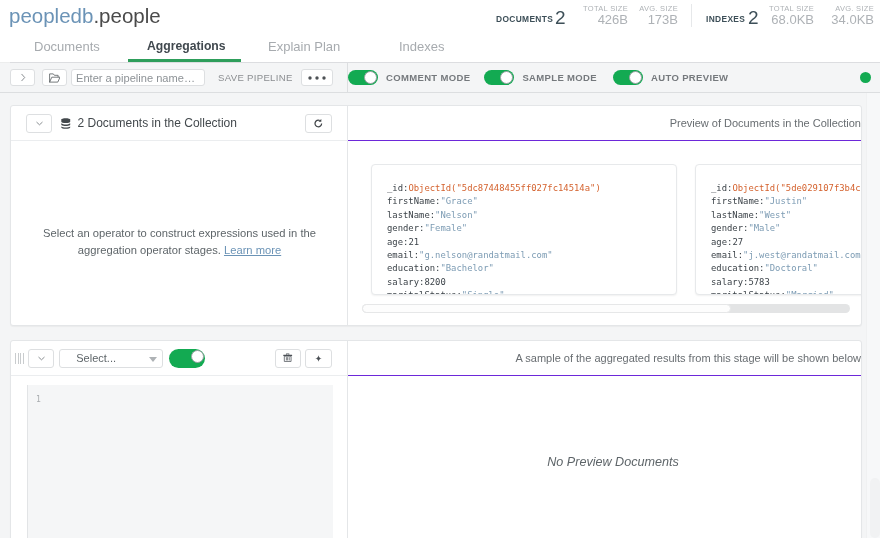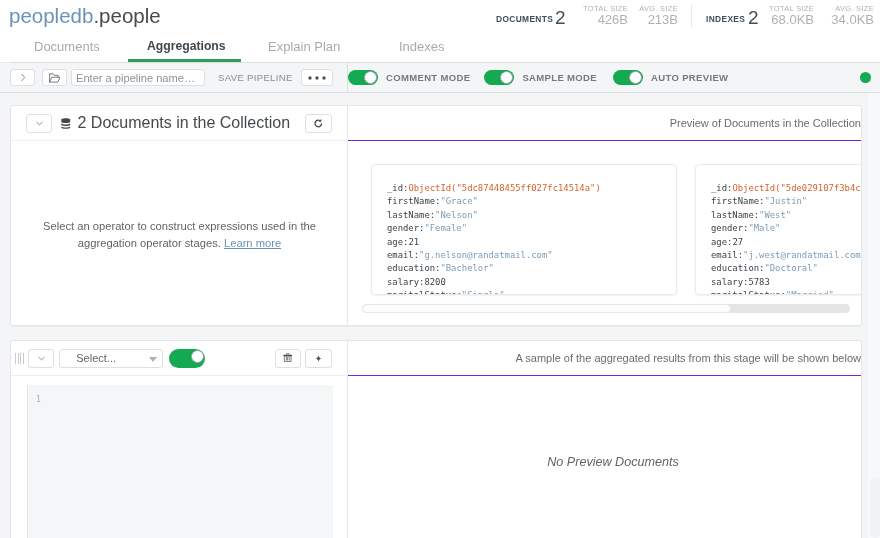--- a/index.html
+++ b/index.html
@@ -50,21 +50,21 @@
   .card{position:absolute;background:#fff;border:1px solid #e4e6e8;border-radius:3px;box-sizing:border-box;
         box-shadow:0 1px 1px rgba(0,0,0,0.04);}
   .splitline{position:absolute;top:0;bottom:0;width:1px;background:#e4e6e8;}
 
   .stagehdr{height:35px;display:flex;align-items:center;border-bottom:1px solid #ebedef;box-sizing:border-box;position:relative;}
   .stagehdr-r{height:35px;display:flex;align-items:center;border-bottom:1px solid #6d28d9;box-sizing:border-box;
               padding-left:12px;font-size:11px;color:#686d71;justify-content:flex-end;}
   .minibtn{width:26px;height:19px;border:1px solid #dddfe1;border-radius:3px;background:#fff;display:flex;
            align-items:center;justify-content:center;box-sizing:border-box;}
   .dbicon{margin-left:9px;display:flex;align-items:center;}
-  .stagetitle{font-size:16px;color:#43494d;margin-left:7px;white-space:nowrap;}
+  .stagetitle{font-size:12px;color:#43494d;margin-left:7px;white-space:nowrap;}
 
   .emptymsg{position:absolute;left:0;right:0;top:77px;text-align:center;
             font-size:11.2px;color:#5e6569;line-height:16.5px;}
   .emptymsg a{color:#6b93b6;text-decoration:underline;}
 
   .doccard{position:absolute;background:#fff;border:1px solid #e7e9eb;border-radius:4px;
            box-shadow:0 1px 2px rgba(0,0,0,0.06);overflow:hidden;box-sizing:border-box;}
   .docbody{font-family:"DejaVu Sans Mono",monospace;font-size:8.9px;line-height:13.37px;padding:17px 0 0 15px;
            white-space:nowrap;color:#333;}
   .k{color:#3c4349;}
@@ -101,21 +101,21 @@
     <div class="stats">
       <div class="statgroup" style="left:0;width:200px">
         <div class="statlabel" style="left:16px">DOCUMENTS</div>
         <div class="statbig" style="left:75px">2</div>
         <div class="substat" style="left:98px;width:50px">
           <div class="t">TOTAL SIZE</div>
           <div class="v">426B</div>
         </div>
         <div class="substat" style="left:156px;width:42px">
           <div class="t">AVG. SIZE</div>
-          <div class="v">213B</div>
+          <div class="v">173B</div>
         </div>
       </div>
       <div class="vdiv" style="left:211px"></div>
       <div class="statgroup" style="left:211px;width:189px">
         <div class="statlabel" style="left:15px">INDEXES</div>
         <div class="statbig" style="left:57px">2</div>
         <div class="substat" style="left:73px;width:50px">
           <div class="t">TOTAL SIZE</div>
           <div class="v">68.0KB</div>
         </div>
@@ -190,21 +190,21 @@
             </svg>
           </div>
           <div class="stagetitle">2 Documents in the Collection</div>
           <div class="minibtn" style="position:absolute;right:17px;width:27px">
             <svg width="11" height="11" viewBox="0 0 22 22">
               <path d="M17.2 11 A6.6 6.6 0 1 1 13.6 5.1" fill="none" stroke="#3f4347" stroke-width="2.5"></path>
               <path d="M16.6 2.0 L16.6 7.6 L11.0 7.6 Z" fill="#3f4347"></path>
             </svg>
           </div>
         </div>
-        <div style="position:absolute;left:0;top:35px;width:337px;height:184px">
+        <div style="position:absolute;left:0;top:42px;width:337px;height:184px">
           <div class="emptymsg">
             <span>Select an operator to construct expressions used in the</span><br>
             <span>aggregation operator stages.</span>
             <a href="#">Learn more</a>
           </div>
         </div>
       </div>
 
       <div style="position:absolute;left:337px;top:0;right:0;bottom:0;overflow:hidden;">
         <div class="stagehdr-r">

